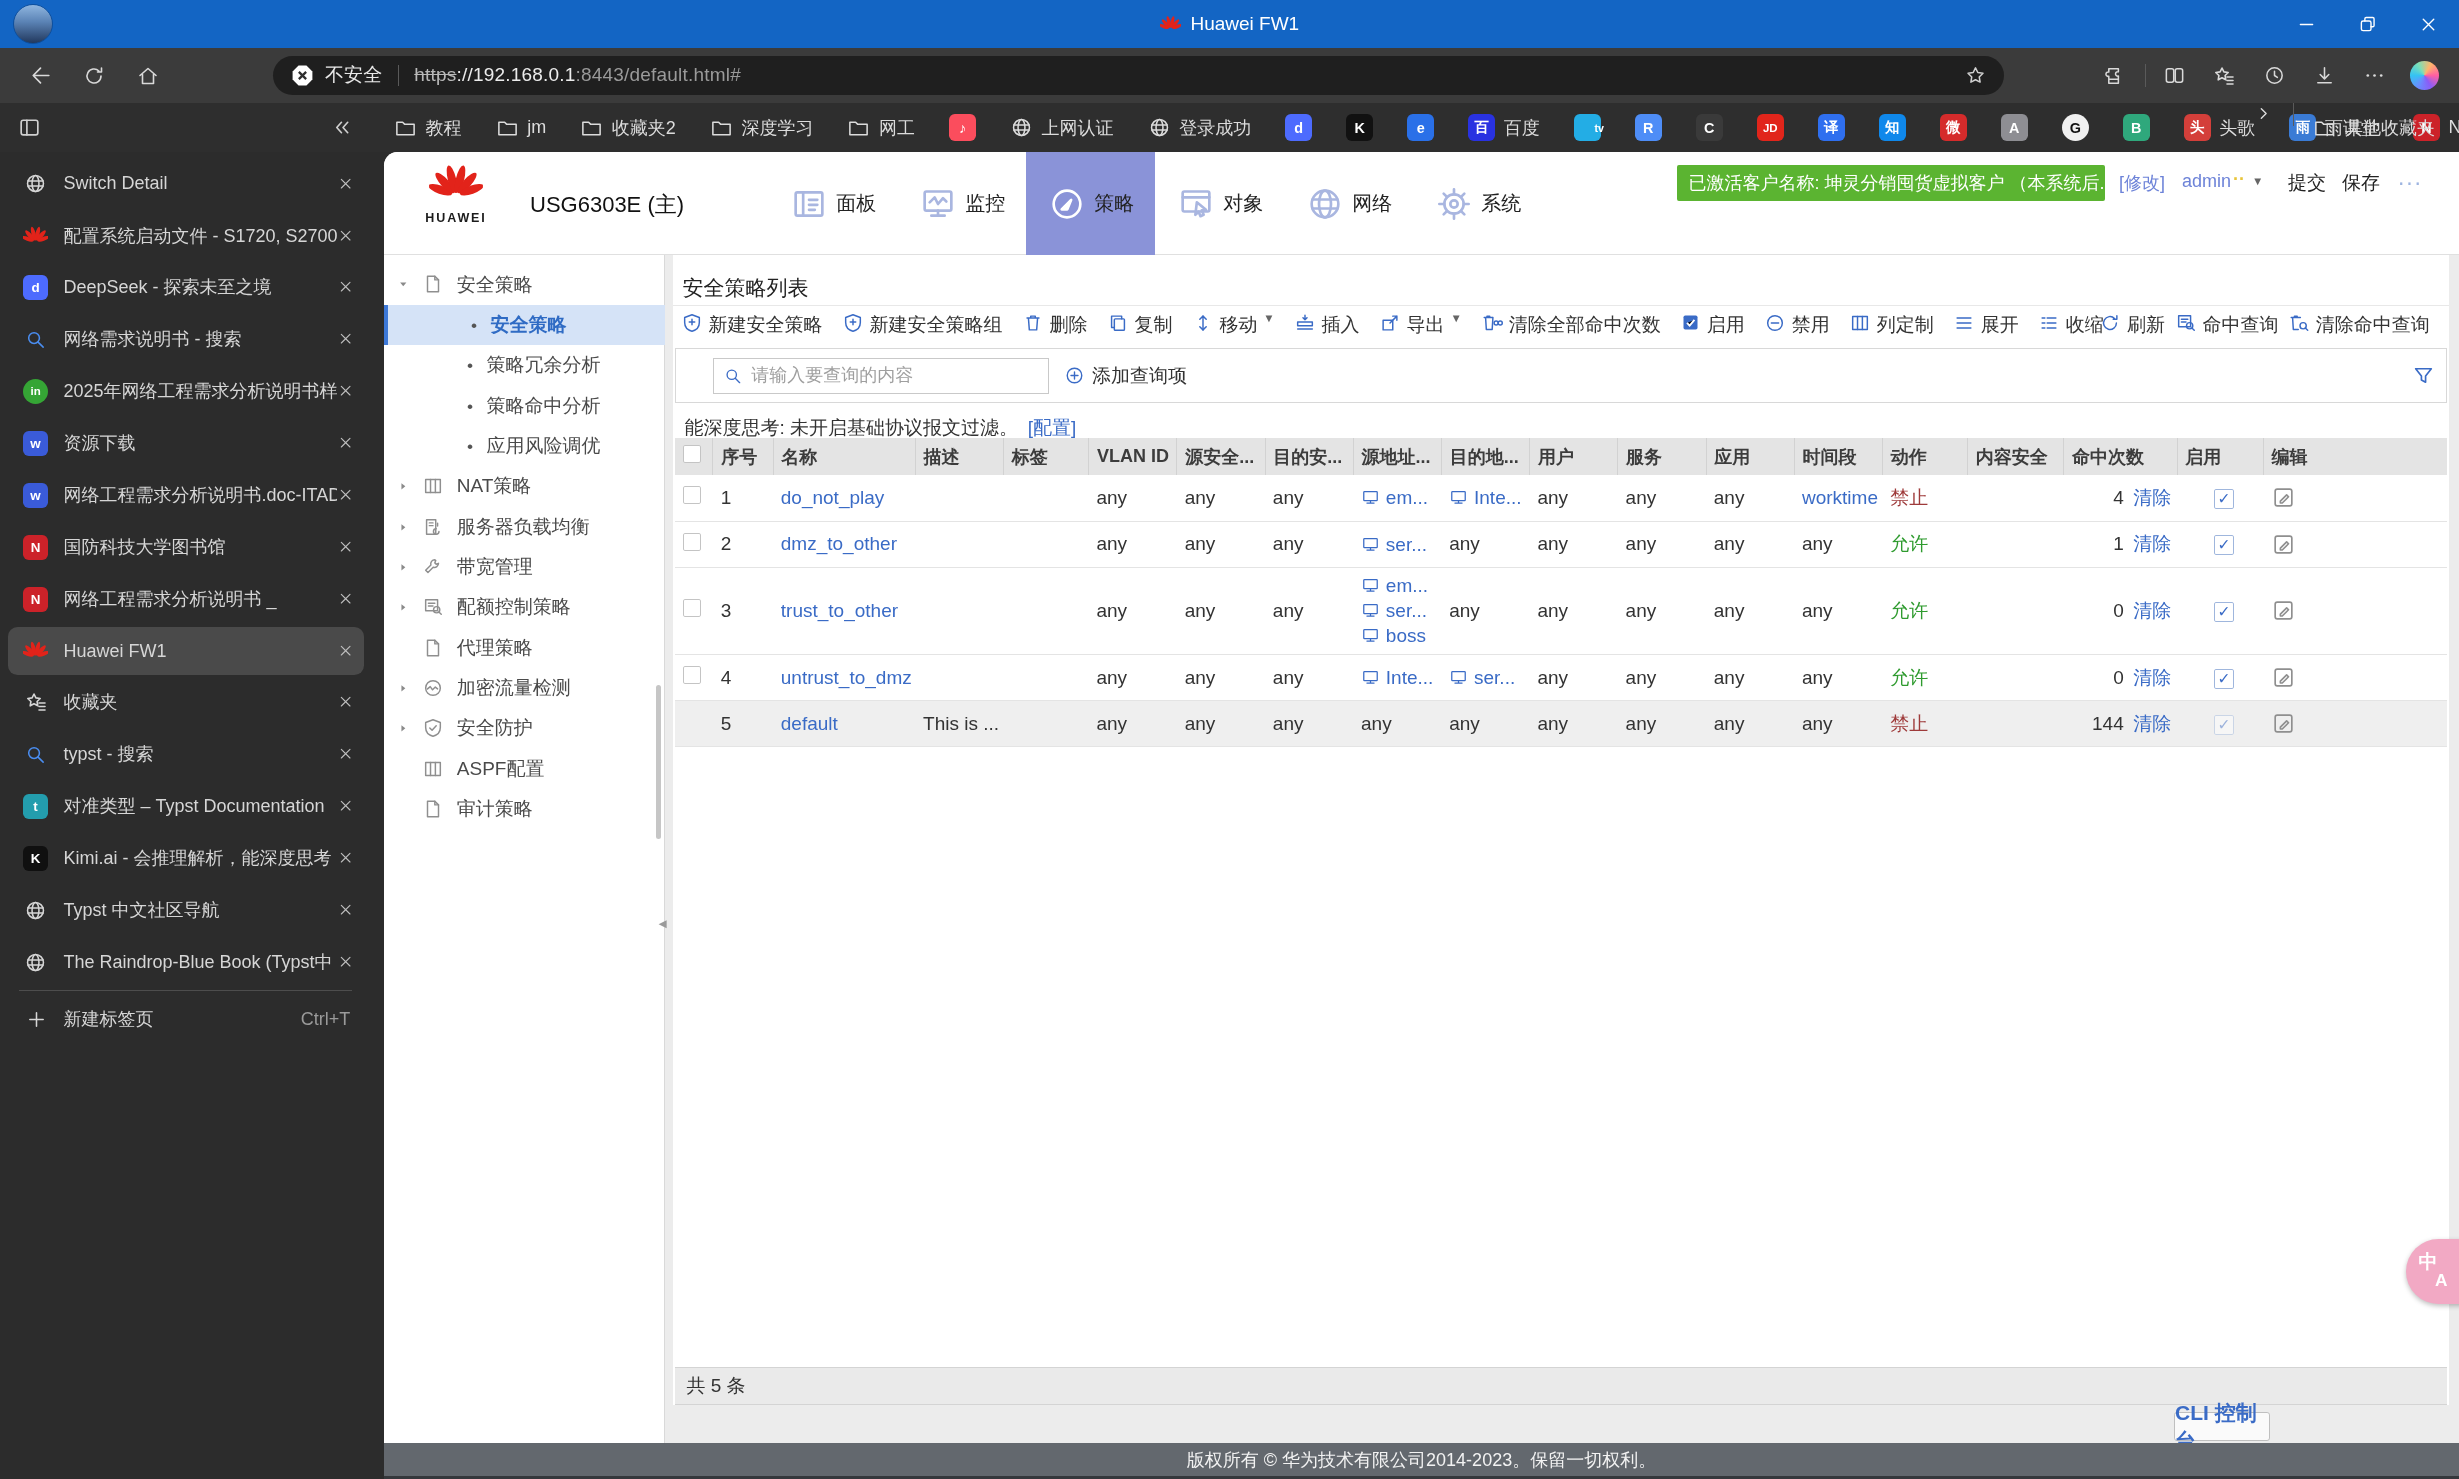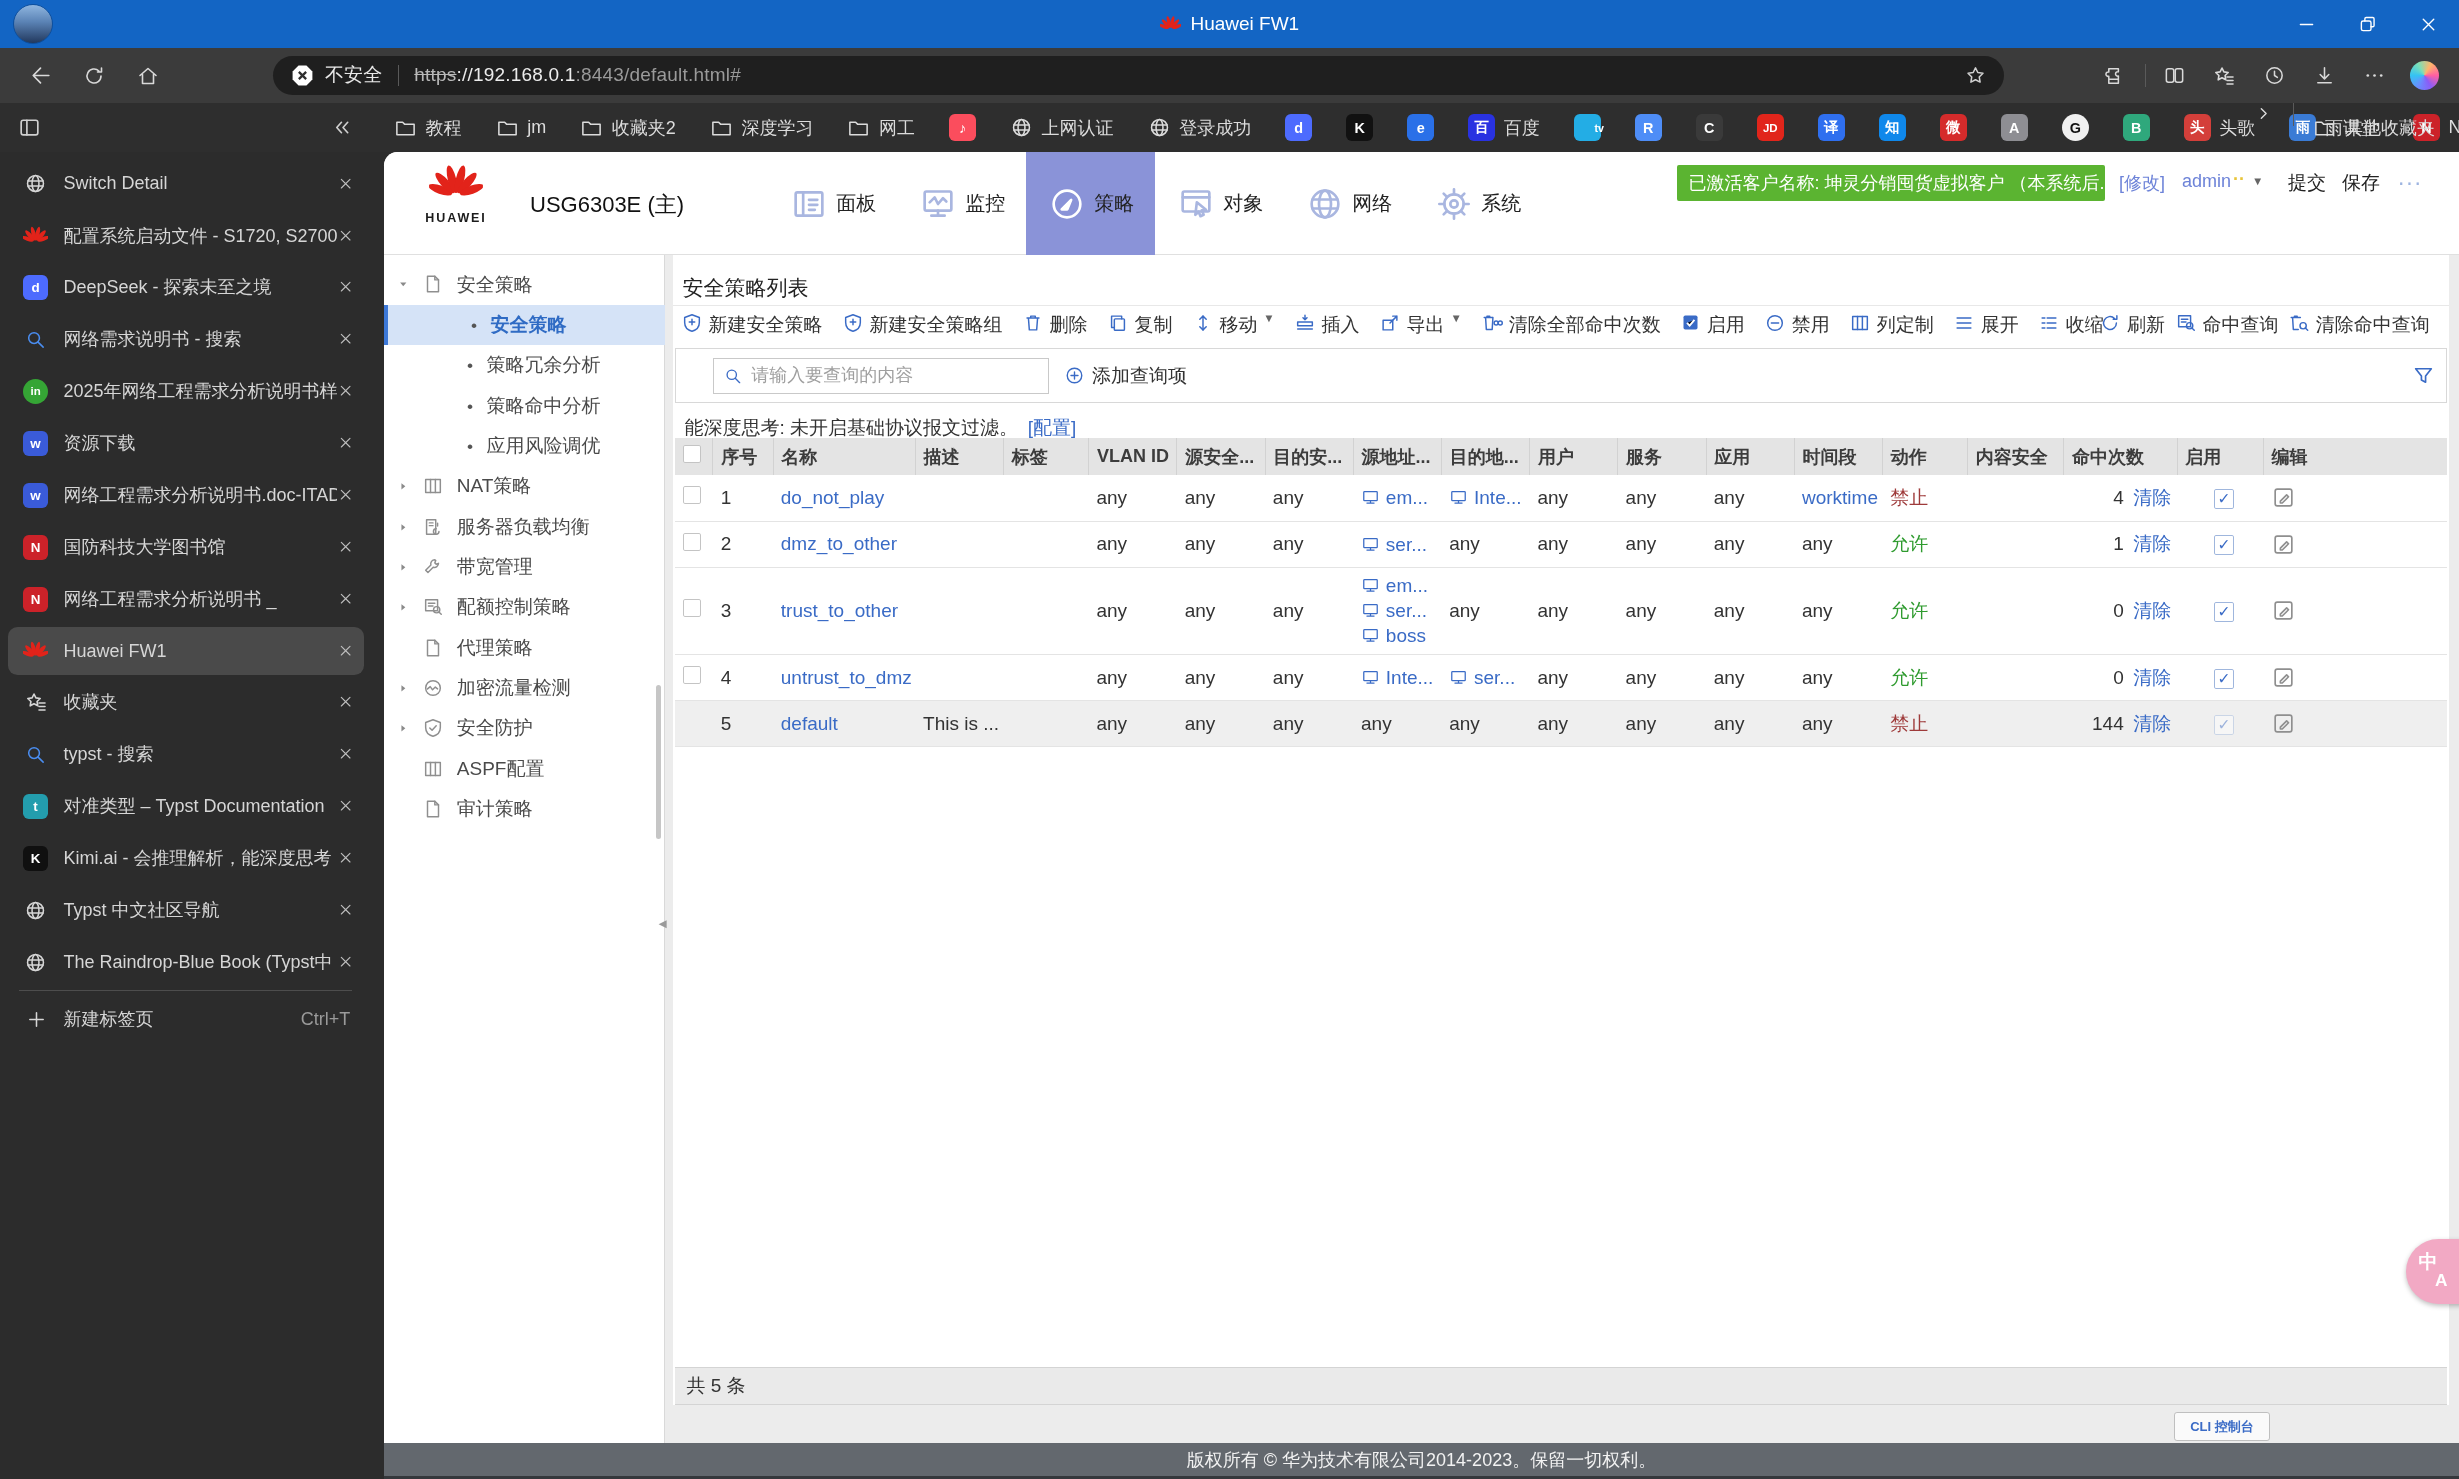--- a/index.html
+++ b/index.html
@@ -109,21 +109,21 @@
   .objitem .pcico { color:var(--accent); flex:0 0 auto; }
   .deny { color:var(--deny); }
   .allow { color:var(--allow); }
   .hitcell { display:flex; align-items:center; justify-content:flex-end; gap:9.6px; padding-right:5.8px; }
   .selbox { width:18px; height:18px; border:1.9px solid #c4c4c4; border-radius:1.9px; background:#fff; display:inline-block; }
   .enbox { width:20px; height:20px; border:1.9px solid #9fb6dd; border-radius:1.9px; background:#fff; color:var(--accent); font-size:15.4px; font-weight:bold; display:inline-flex; align-items:center; justify-content:center; }
   .dim { opacity:.45; }
   .editico { color:#8f8f8f; }
   .totalrow { position:absolute; left:1.9px; top:1112px; width:1772px; height:38px; background:#eaeaea; border-top:1px solid #d4d4d4; border-bottom:1px solid #d4d4d4; display:flex; align-items:center; padding-left:11.5px; font-size:19px; color:#333; }
 
-  .clibtn { position:absolute; left:1790px; top:1260px; width:96px; height:29px; background:#fafafa; border:1px solid #bfbfbf; border-radius:2.9px; display:flex; align-items:center; justify-content:center; font-size:13px; font-weight:bold; color:var(--accent); }
+  .clibtn { position:absolute; left:1790px; top:1260px; width:96px; height:29px; background:#fafafa; border:1px solid #bfbfbf; border-radius:2.9px; display:flex; align-items:center; justify-content:center; font-size:21px; font-weight:bold; color:var(--accent); }
   .copy { position:absolute; left:0; top:1291px; width:2075px; height:33px; background:#63686e; color:#f2f2f2; font-size:18px; display:flex; align-items:center; justify-content:center; }
   .pagebottom { position:absolute; left:0; top:1324px; width:2075px; height:3.8px; background:#35383c; }
 
   .pinkpill { position:absolute; left:2406px; top:1239px; width:58px; height:65px; background:var(--pink); border-radius:33px 0 0 33px; box-shadow:0 1.9px 5.8px rgba(0,0,0,.25); color:#fff; }
   .pinkpill .zh { position:absolute; left:12.5px; top:9.6px; font-size:19px; font-weight:bold; }
   .pinkpill .en { position:absolute; left:29px; top:31px; font-size:17.3px; font-weight:bold; }
 </style>
 </head>
 <body>
 

